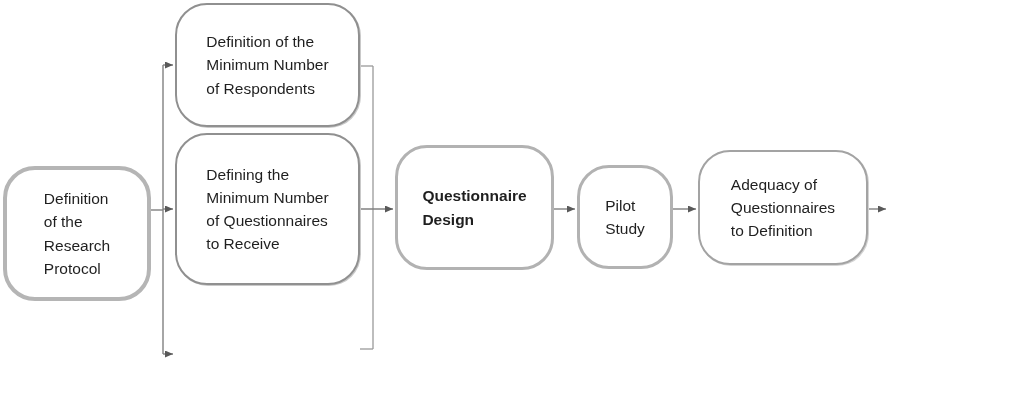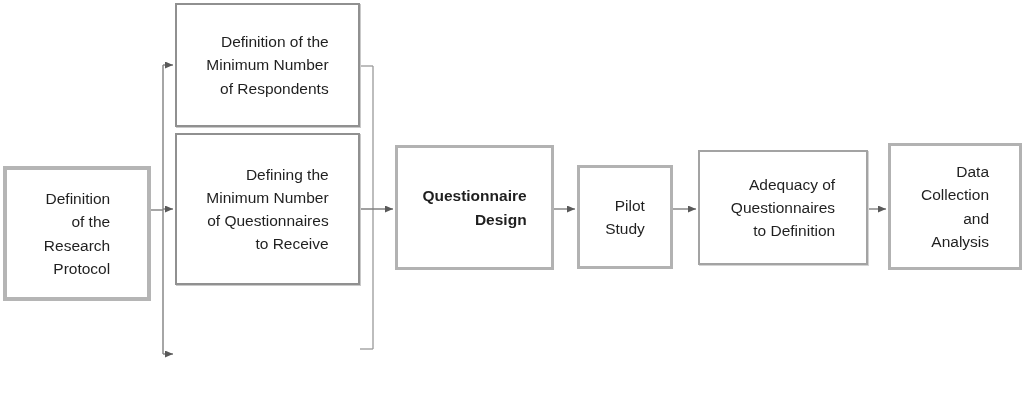--- a/index.html
+++ b/index.html
@@ -22,21 +22,22 @@
     width: 1024px;
     height: 418px;
   }
   .node {
     position: absolute;
     box-sizing: border-box;
     background: #ffffff;
     display: flex;
     align-items: center;
     justify-content: center;
-    text-align: right;
+    text-align: left;
+    border-radius: 32px;
   }
   .node .label {
     white-space: pre-line;
     font-size: 15.5px;
     line-height: 1.5;
     color: #1f1f1f;
   }
   .node.bold .label {
     font-weight: 700;
   }
@@ -113,20 +114,14 @@
     <span class="label">Pilot
 Study</span>
   </div>
 
   <div class="node b-adq n-adequacy">
     <span class="label">Adequacy of
 Questionnaires
 to Definition</span>
   </div>
 
-  <div class="node b-3 n-data">
-    <span class="label">Data
-Collection
-and
-Analysis</span>
-  </div>
 
 </div>
 
 </body></html>

